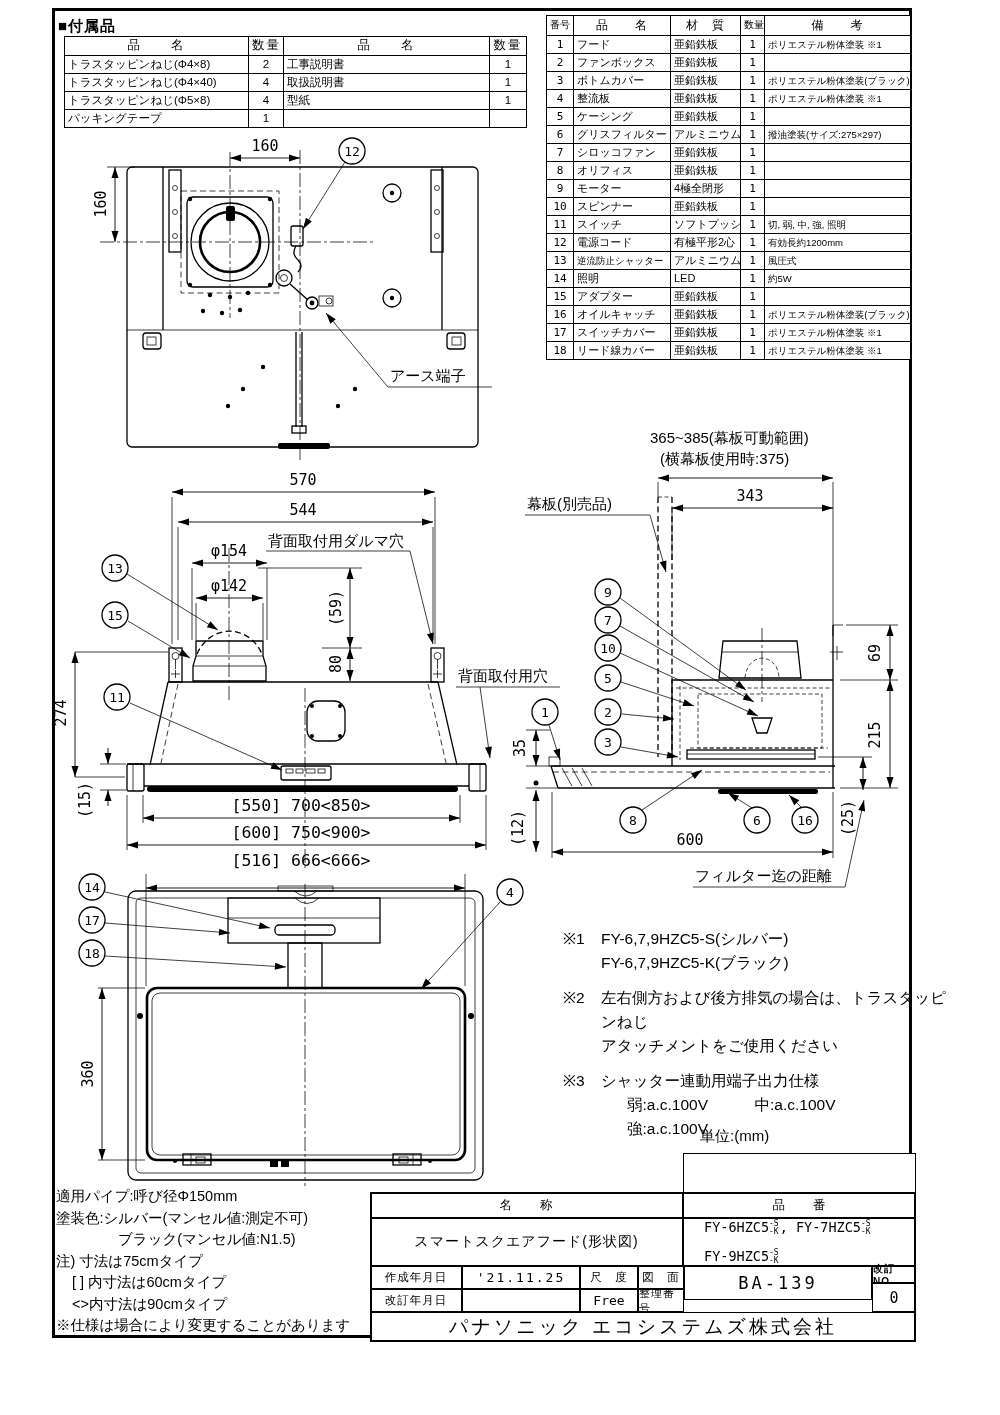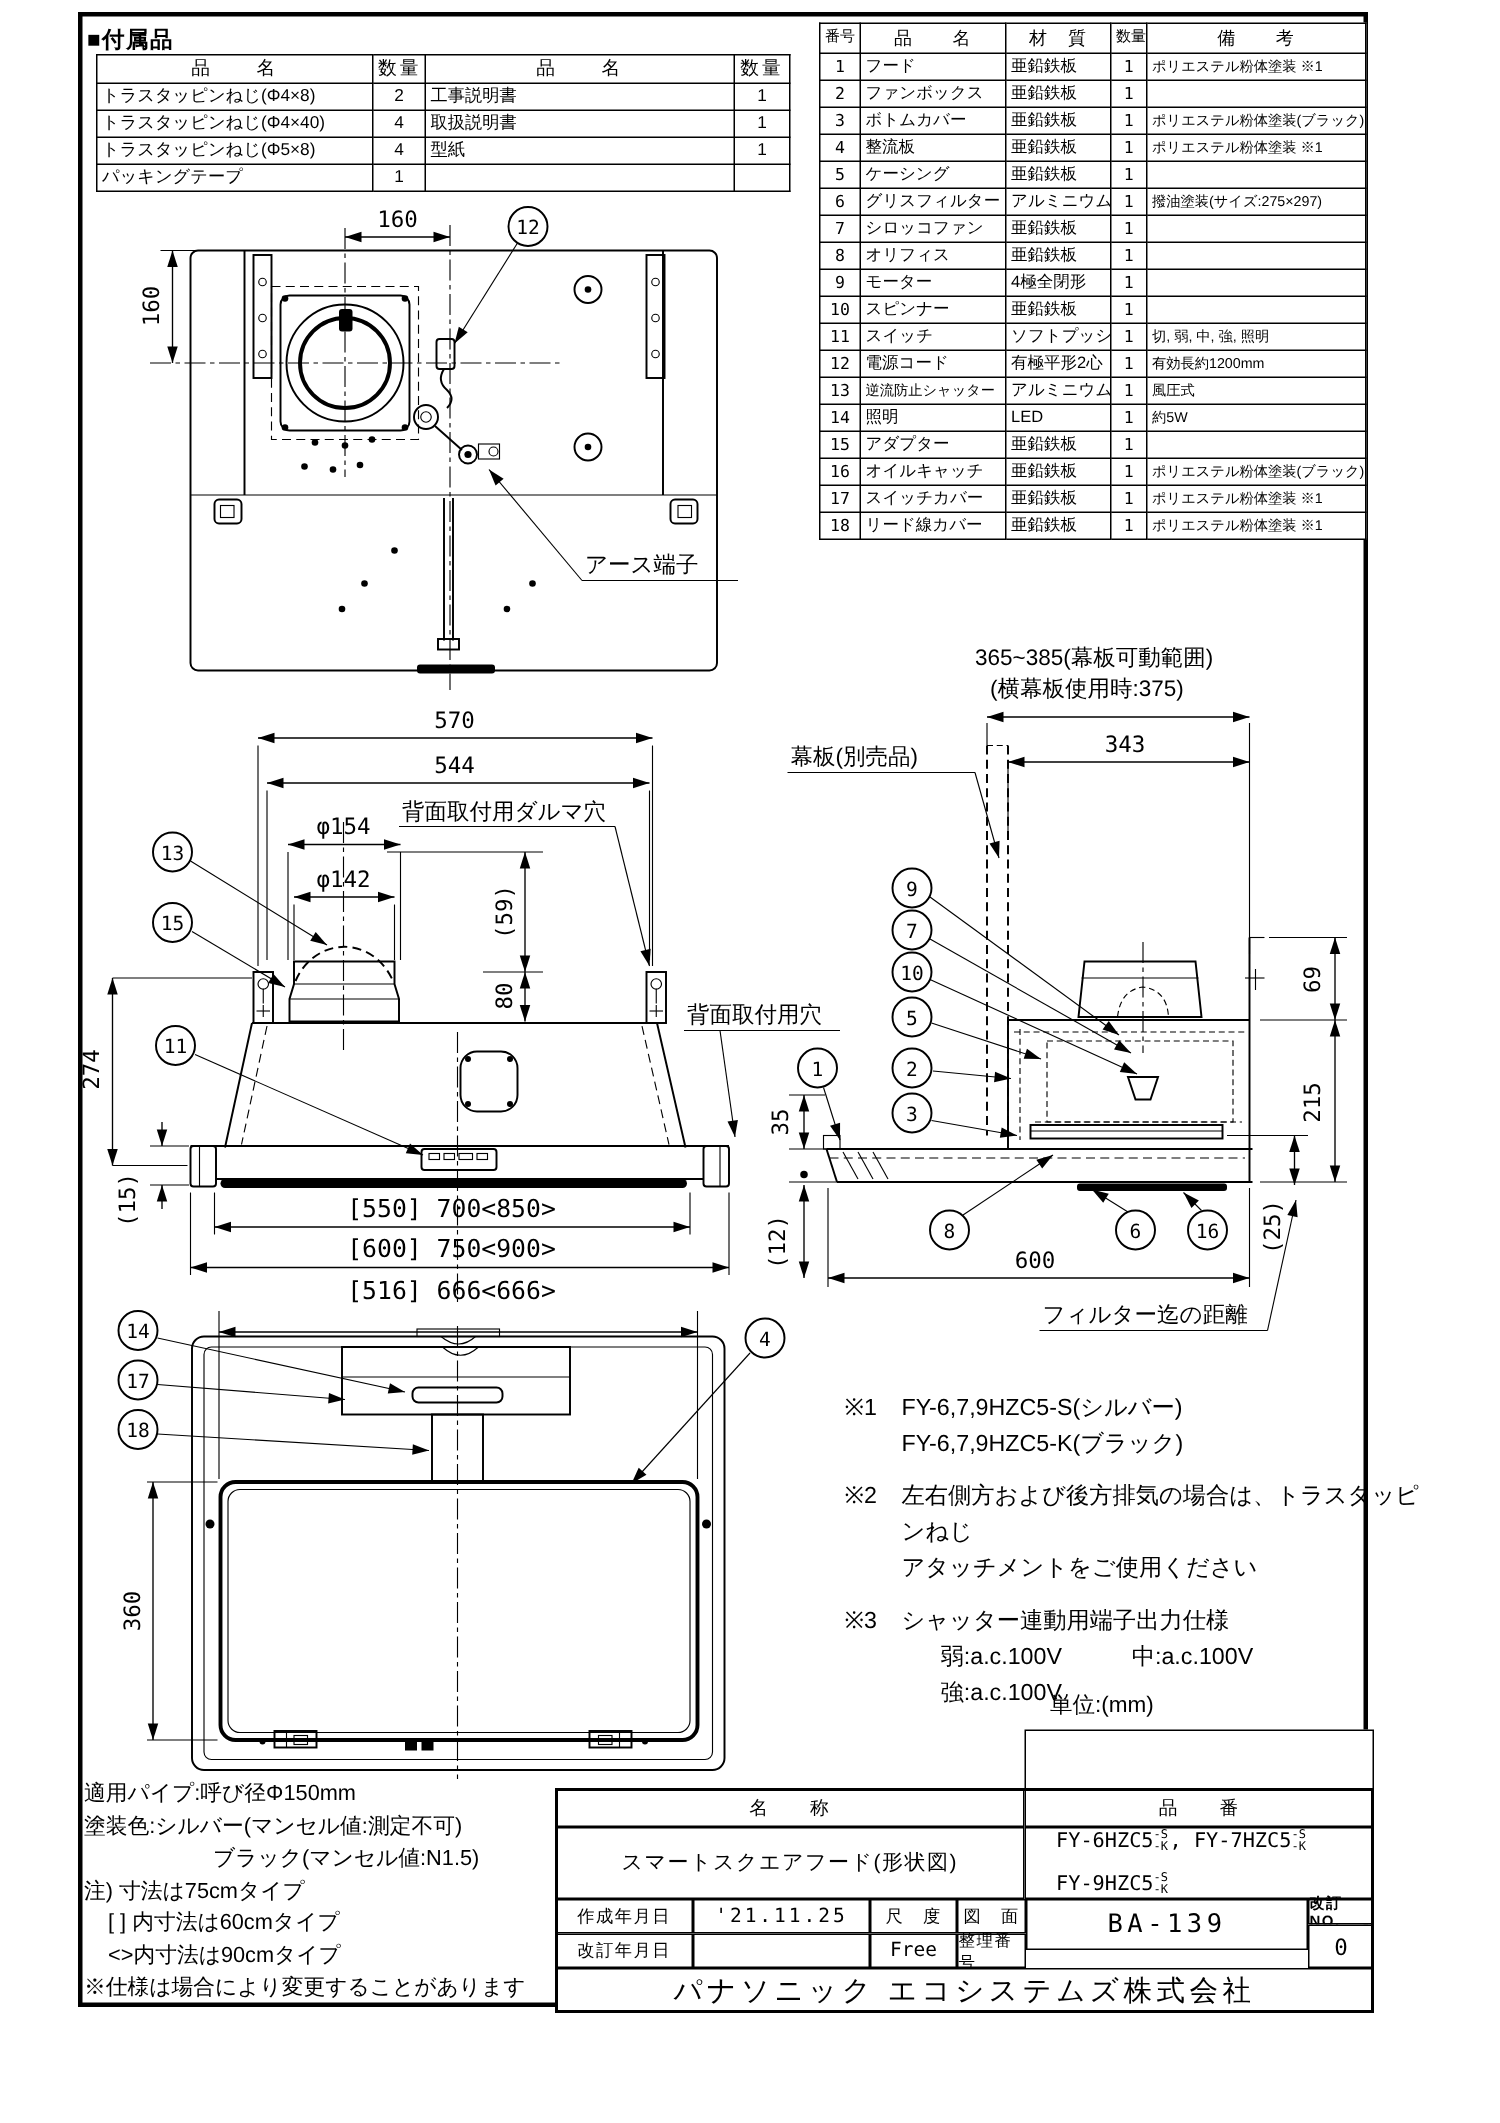--- a/index.html
+++ b/index.html
@@ -18,21 +18,21 @@
   .parts td.no{text-align:center;font-family:"DejaVu Sans Mono",monospace;font-size:11px;padding:0 1px}
   .parts td.q{text-align:center;font-family:"DejaVu Sans Mono",monospace;font-size:11px;padding:0 1px}
   .parts td.bk{font-size:9.5px}
   .art{position:absolute;left:0;top:0}
   .notes-right{position:absolute;left:563px;top:927px;width:392px;font-size:15.5px;line-height:24px}
   .nr{display:flex}
   .nr .tag{width:38px;flex:none}
   .nr.gap{margin-top:11px}
   .nr.volt{padding-left:26px}
   .notes-left{position:absolute;left:56px;top:1186px;width:312px;font-size:14.5px;line-height:21.5px}
-  .nl.ind1{padding-left:86px}
+  .nl.ind1{padding-left:62px}
   .nl.ind2{padding-left:16px}
   .unit{position:absolute;left:700px;top:1127px;width:210px;text-align:left;font-size:15px}
   .tbc{position:absolute;border:1.5px solid #000;box-sizing:border-box;display:flex;align-items:center;justify-content:center;font-size:12.5px;letter-spacing:1px;background:#fff}
   .tbc.mono{font-family:"DejaVu Sans Mono",monospace;letter-spacing:0}
   .tb-outer{position:absolute;left:370px;top:1192px;width:546px;height:150px;border:2.5px solid #000;box-sizing:border-box;background:transparent;pointer-events:none}
   .pnv{flex-direction:column;align-items:flex-start;justify-content:space-between;padding-left:20px;font-family:"DejaVu Sans Mono",monospace;font-size:13.5px;line-height:17px;letter-spacing:0}
   .stk{display:inline-flex;flex-direction:column;font-size:8px;line-height:8px;vertical-align:middle;margin-right:1px}
   .company{font-size:19px;letter-spacing:3px}
   .namev{font-size:14px;letter-spacing:1px}
   .revno-l{font-size:10px;font-weight:bold}

